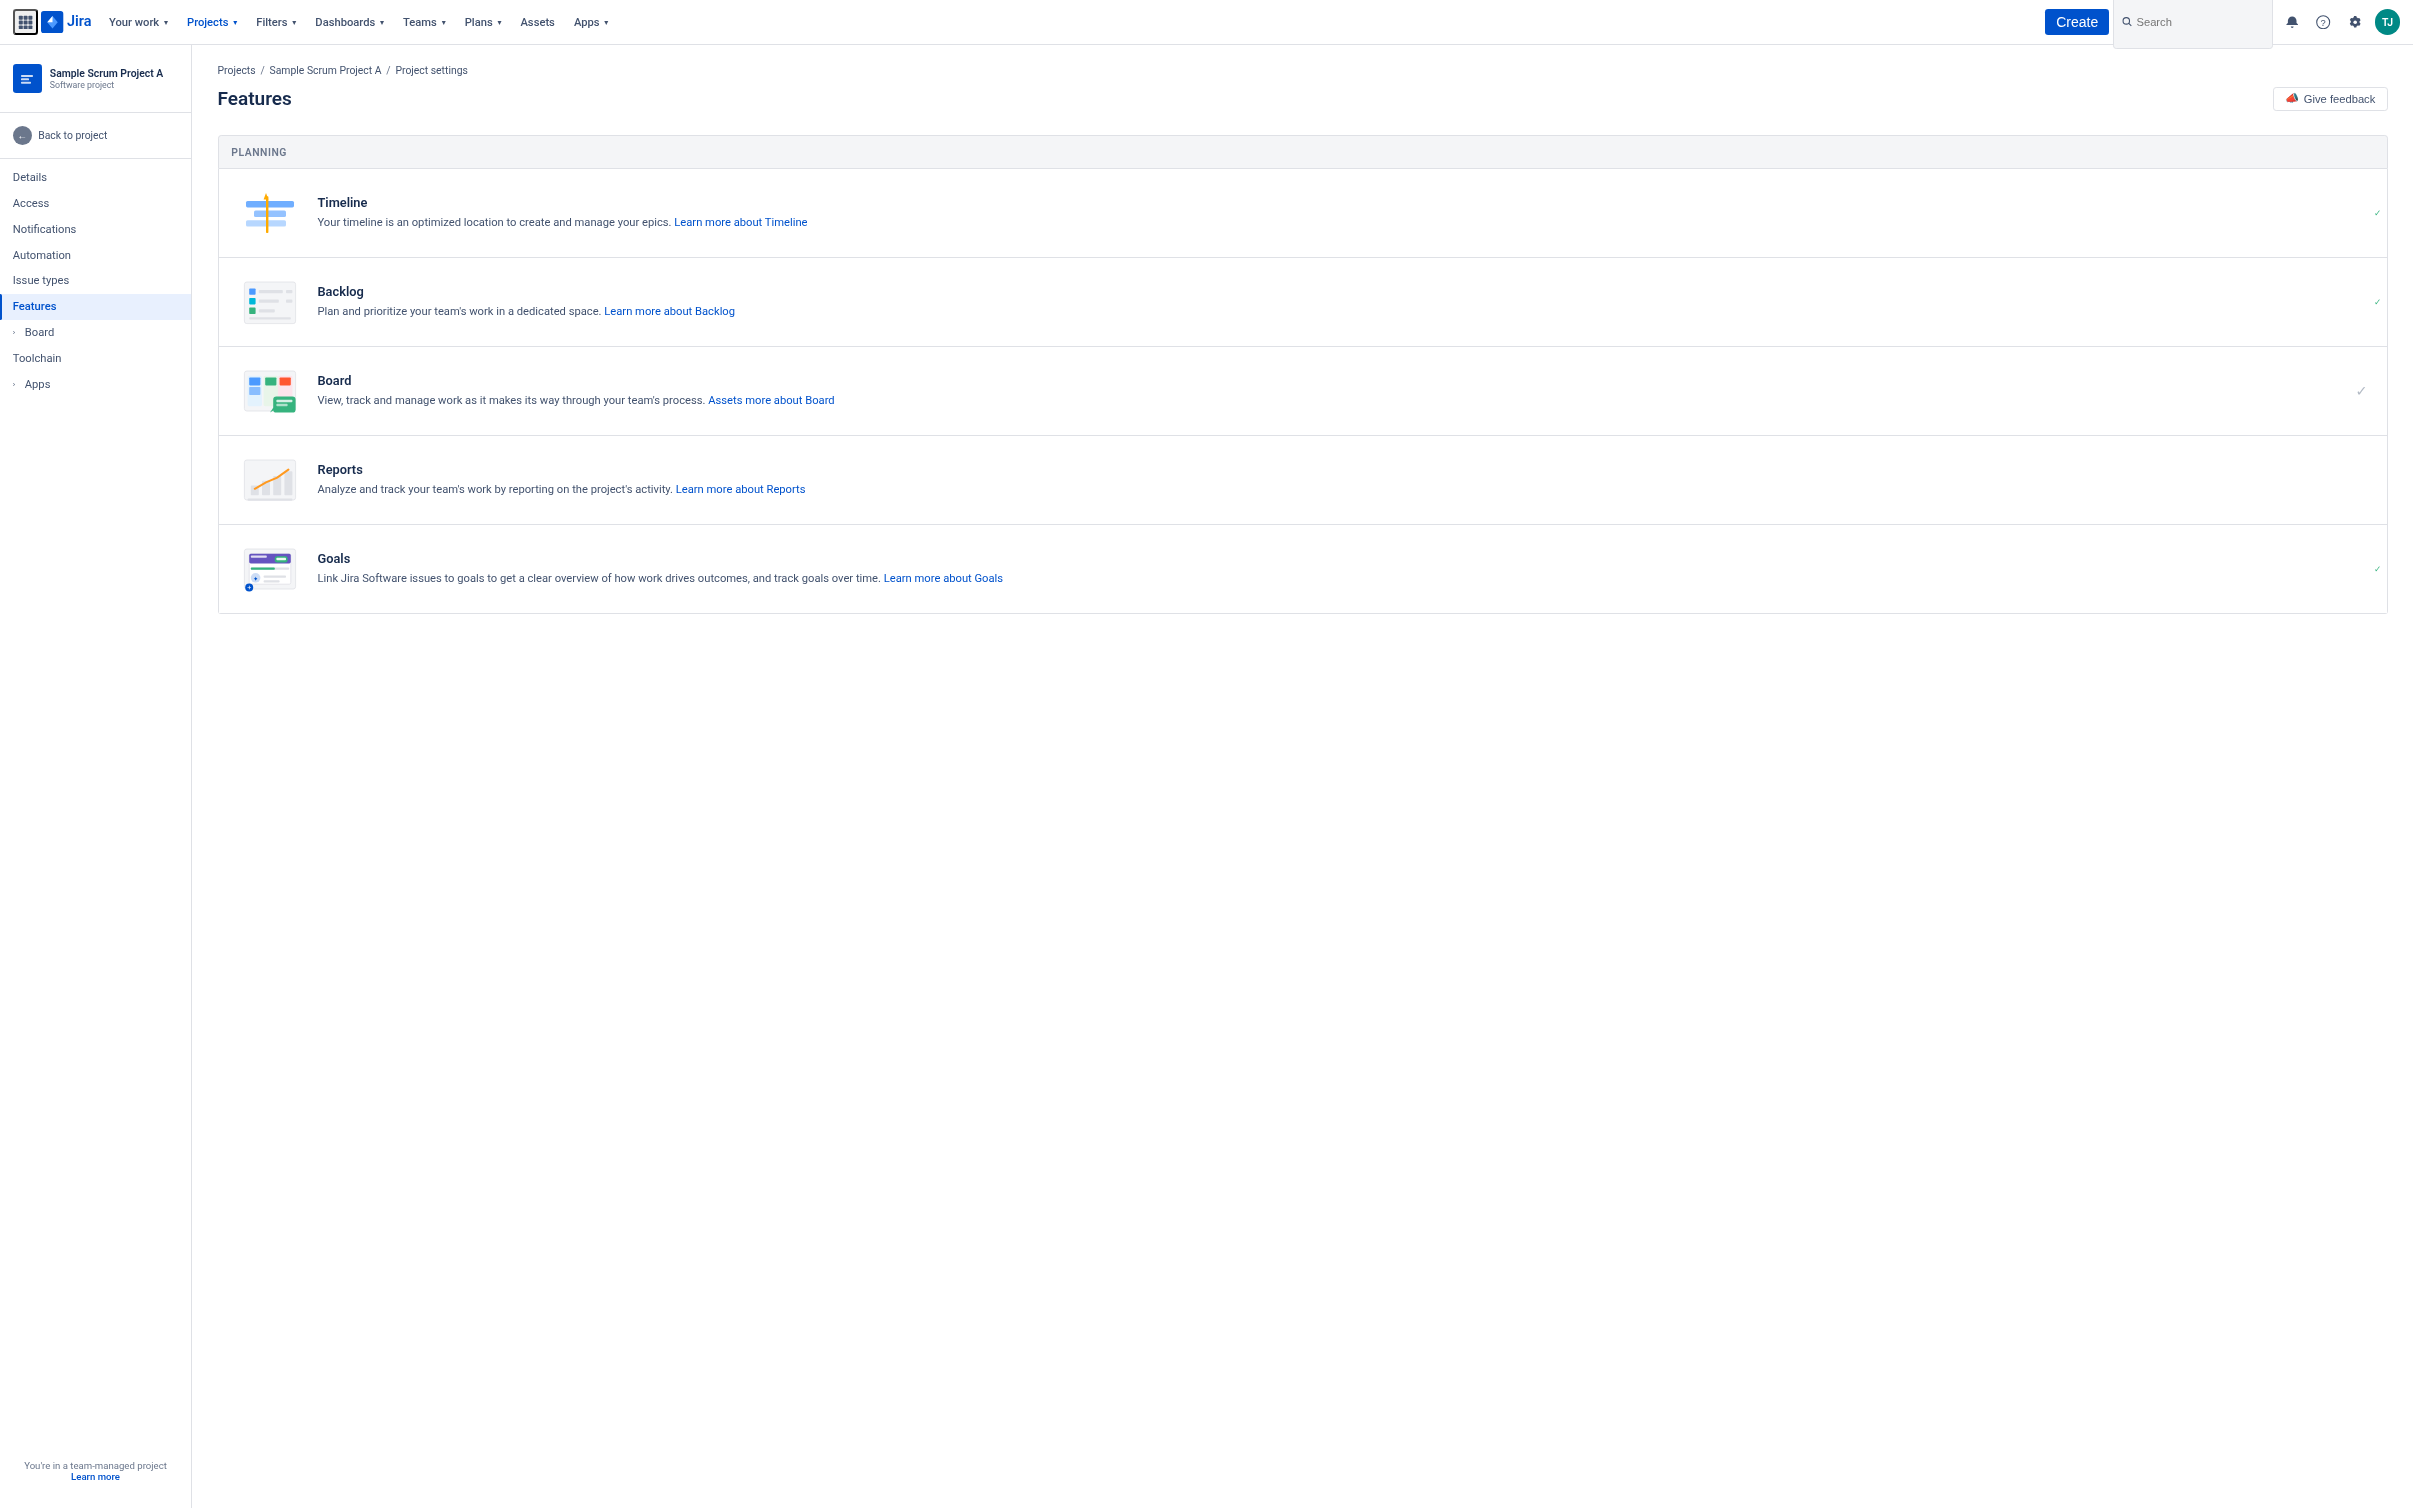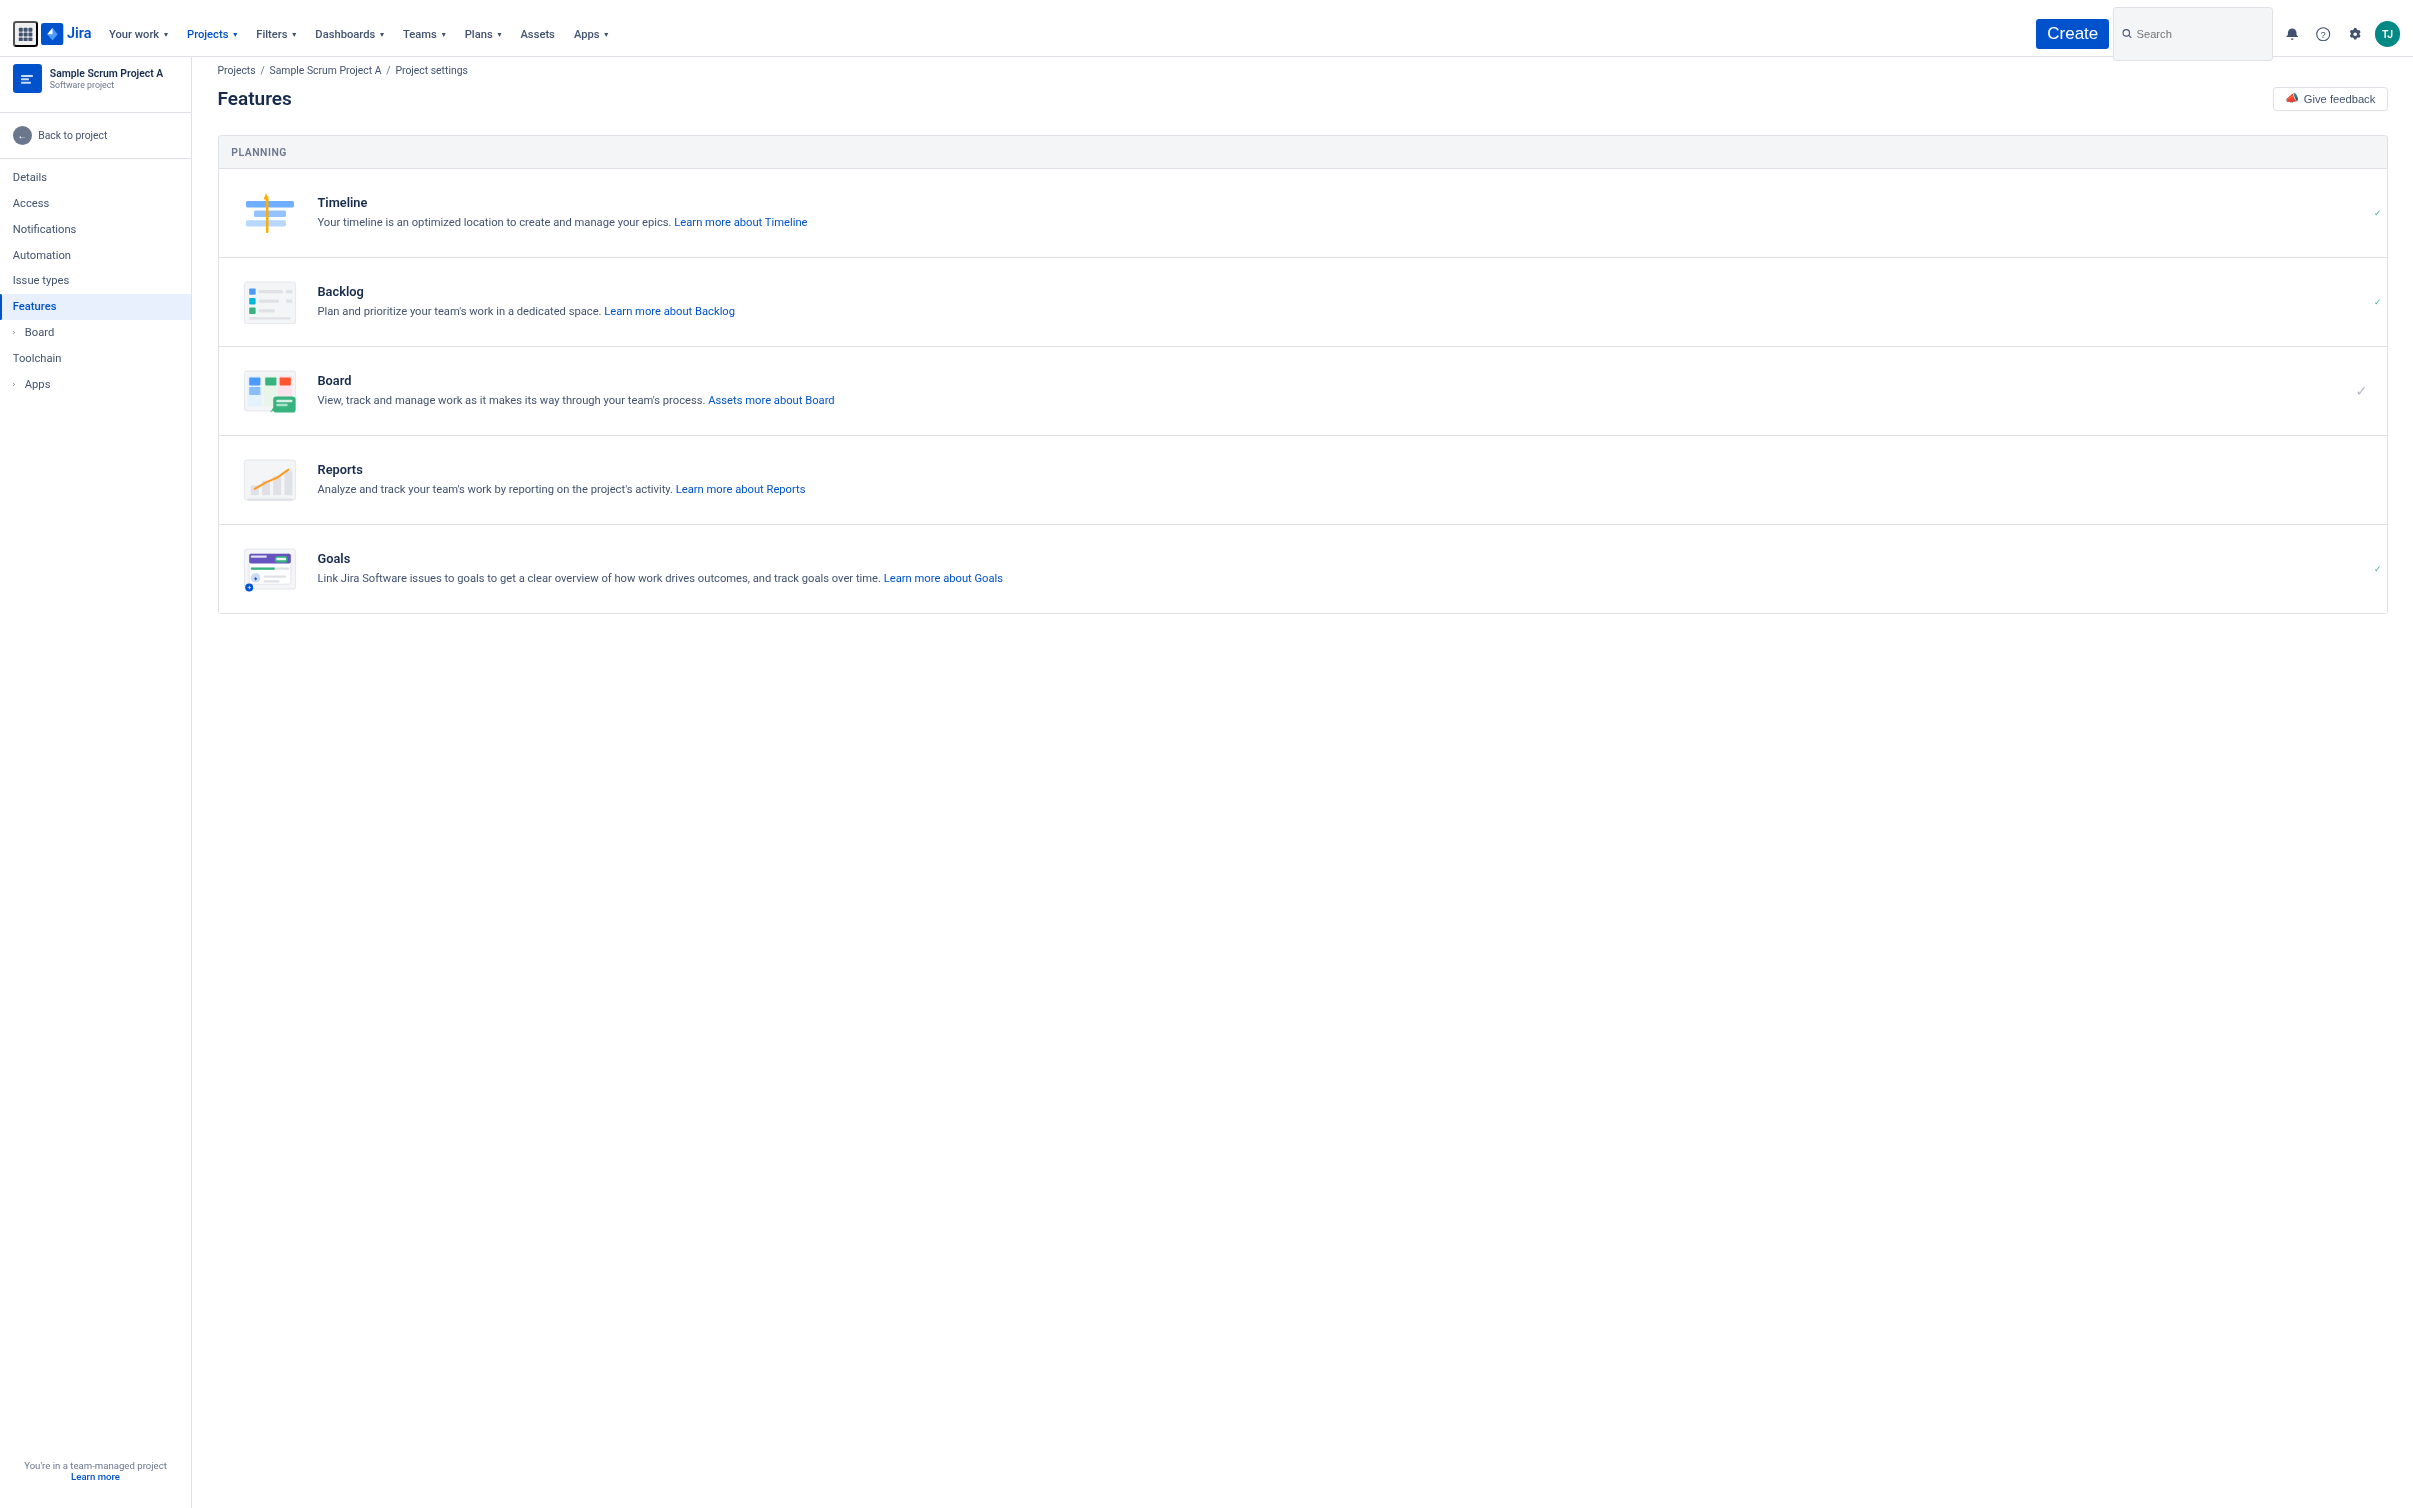--- a/index.html
+++ b/index.html
@@ -2,38 +2,38 @@
 <html style="font-size:12.8px"><head>
   <meta charset="utf-8">
   <style>
     * { box-sizing: border-box; margin: 0; padding: 0; }
     body { font-family: -apple-system, BlinkMacSystemFont, 'Segoe UI', Roboto, sans-serif; font-size: 11.2px; color: #172b4d; background: #fff; }
 
     
     .topnav {
       display: flex; align-items: center; height: 45px;
       background: #fff; border-bottom: 0.8px solid #dfe1e6;
-      padding: 0 12.8px; gap: 3.2px; position: fixed; top: 12px; left: 0; right: 0; z-index: 100;
+      padding: 0 12.8px; gap: 3.2px; position: fixed; top: 0; left: 0; right: 0; z-index: 100;
     }
     .topnav-grid-icon { width: 25.5px; height: 25.5px; display: flex; align-items: center; justify-content: center; cursor: pointer; border-radius: 3.2px; color: #42526e; }
     .topnav-logo { display: flex; align-items: center; gap: 3.2px; margin-right: 6.4px; text-decoration: none; }
     .topnav-logo-icon { width: 22.3px; height: 22.3px; }
     .topnav-logo-text { font-size: 14.4px; font-weight: 600; color: #0052cc; }
     .topnav-nav { display: flex; align-items: flex-start; gap: 3px; flex: 1; }
     .topnav-nav-item {
       display: flex; align-items: center; gap: 3.2px;
       padding: 4.8px 8px; border-radius: 3.2px; cursor: pointer;
       font-size: 11.2px; color: #42526e; font-weight: 500;
       white-space: nowrap; text-decoration: none;
     }
     .topnav-nav-item.active { color: #0052cc; }
     .topnav-nav-item .chevron { font-size: 8px; margin-left: 1.6px; }
     .topnav-create {
       background: #0052cc; color: #fff; border: none; border-radius: 3.2px;
-      padding: 4.8px 11.2px; font-size: 17px; font-weight: 500; cursor: pointer;
+      padding: 4.8px 11.2px; font-size: 14px; font-weight: 500; cursor: pointer;
       margin-left: 1px;
     }
     .topnav-right { display: flex; align-items: center; gap: 6.4px; margin-left: auto; }
     .topnav-search {
       display: flex; align-items: center; background: #f4f5f7; border: 0.8px solid #dfe1e6;
       border-radius: 3.2px; padding: 20px 8px; gap: 4.8px; width: 160px;
     }
     .topnav-search input { border: none; background: transparent; outline: none; font-size: 11.2px; color: #42526e; width: 100%; }
     .topnav-icon-btn {
       width: 25.5px; height: 25.5px; border-radius: 50%; border: none; background: transparent;

